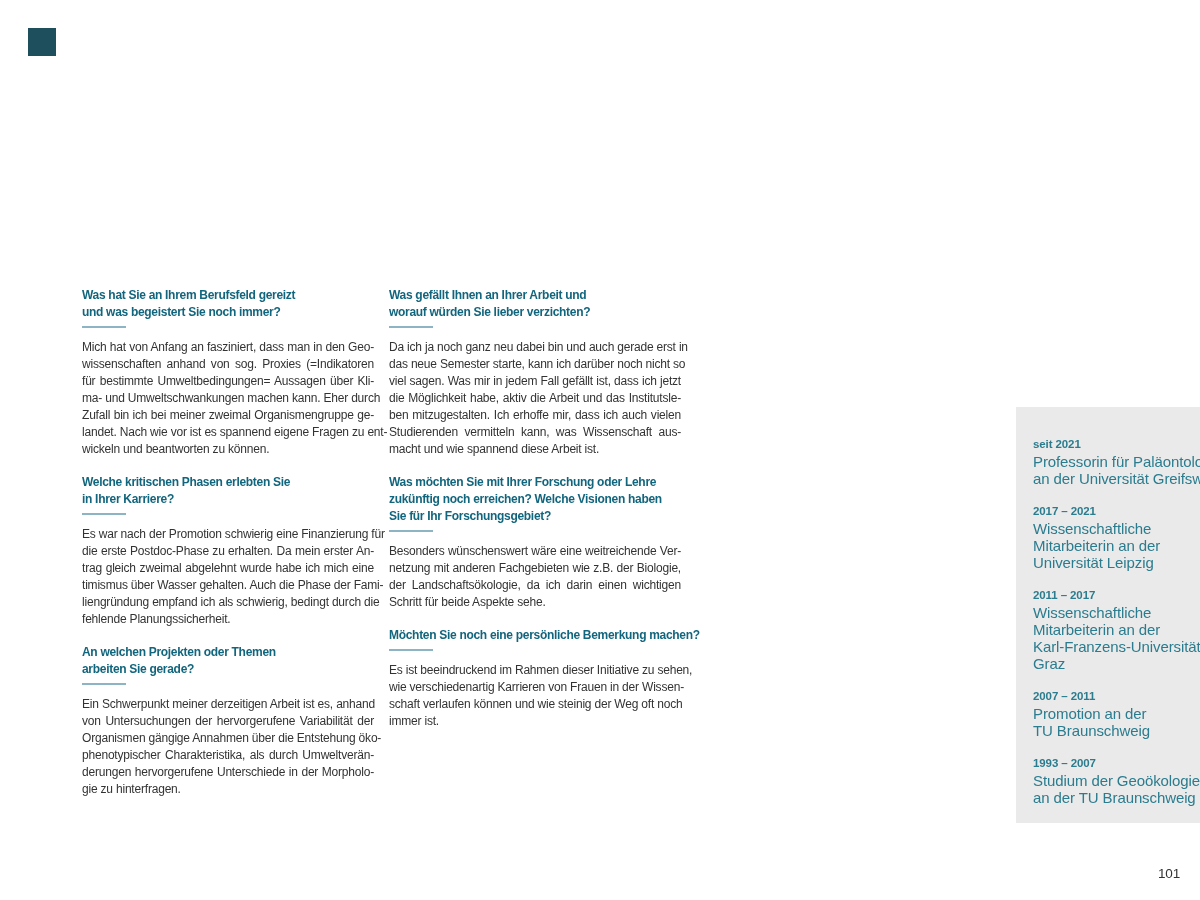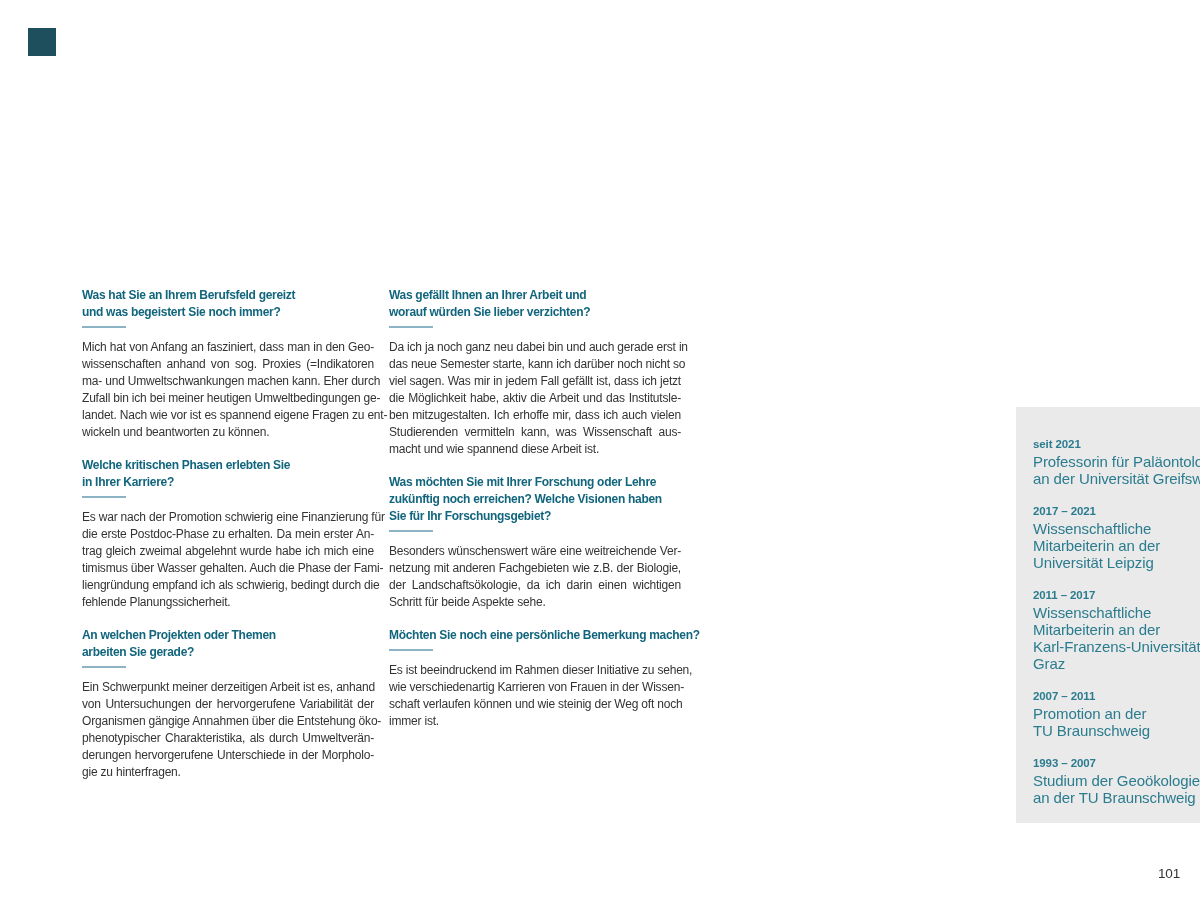--- a/index.html
+++ b/index.html
@@ -94,22 +94,23 @@
 <div class="corner-square"></div>
 
 <div class="col col-1" id="col-0">
     <div class="section">
       <div class="question">Was hat Sie an Ihrem Berufsfeld gereizt
 und was begeistert Sie noch immer?</div>
       <div class="rule"></div>
       <div class="answer">
         <div class="line">Mich hat von Anfang an fasziniert, dass man in den Geo-</div>
         <div class="line">wissenschaften anhand von sog. Proxies (=Indikatoren</div>
+        <div class="line">für bestimmte Umweltbedingungen= Aussagen über Kli-</div>
         <div class="line">ma- und Umweltschwankungen machen kann. Eher durch</div>
-        <div class="line">Zufall bin ich bei meiner heutigen Umweltbedingungen ge-</div>
+        <div class="line">Zufall bin ich bei meiner zweimal Organismengruppe ge-</div>
         <div class="line">landet. Nach wie vor ist es spannend eigene Fragen zu ent-</div>
         <div class="line last">wickeln und beantworten zu können.</div>
       </div>
     </div>
     <div class="section">
       <div class="question">Welche kritischen Phasen erlebten Sie
 in Ihrer Karriere?</div>
       <div class="rule"></div>
       <div class="answer">
         <div class="line">Es war nach der Promotion schwierig eine Finanzierung für</div>

